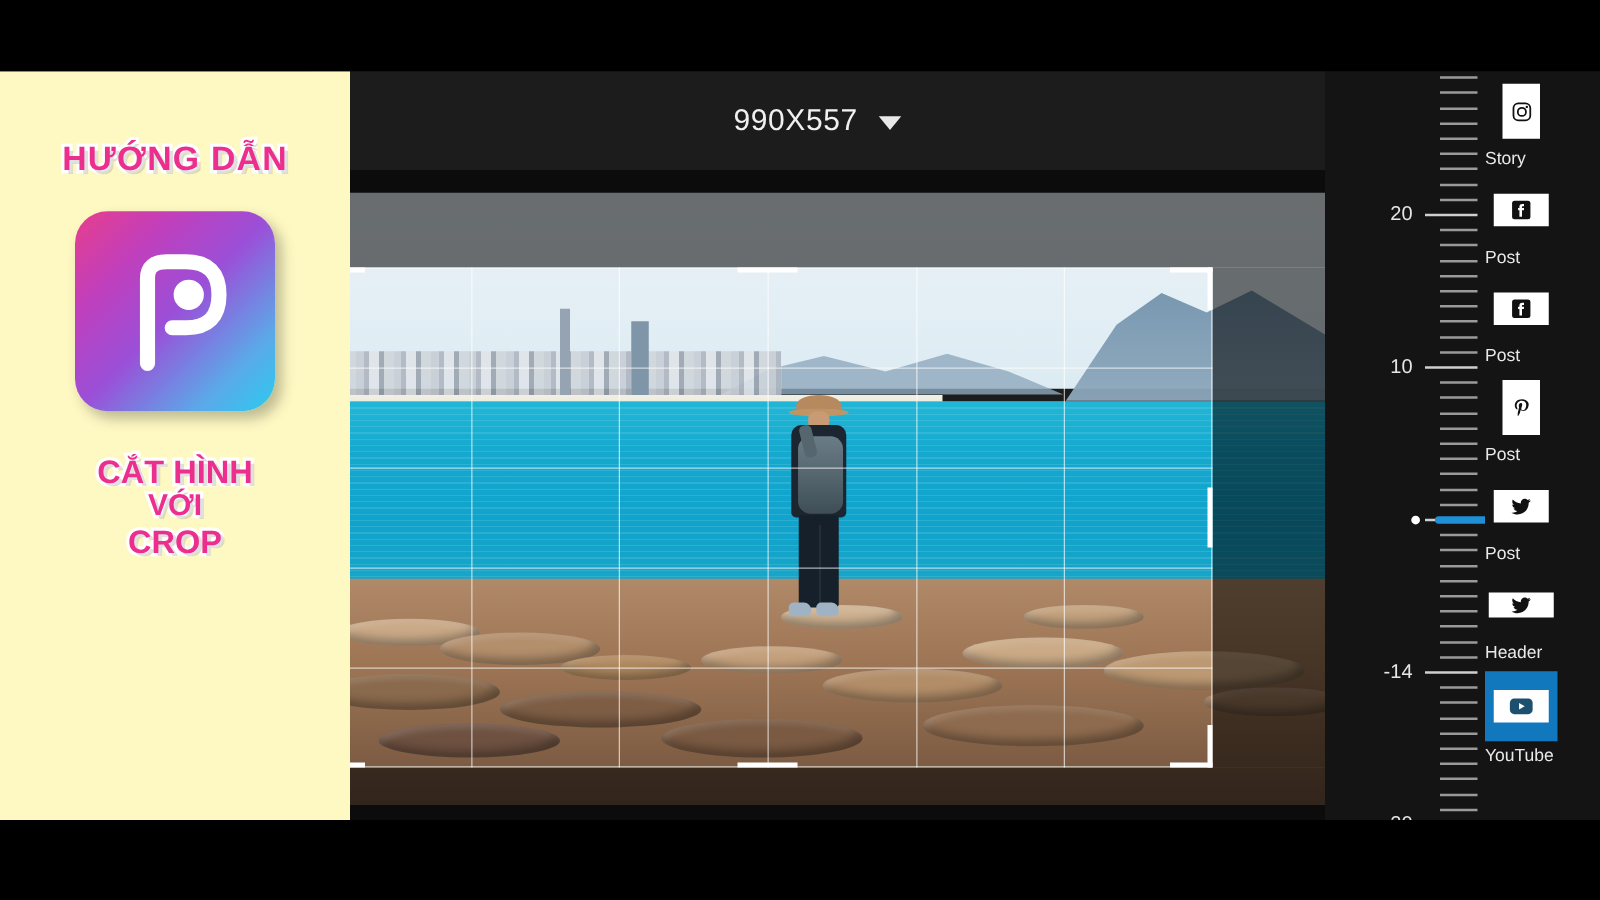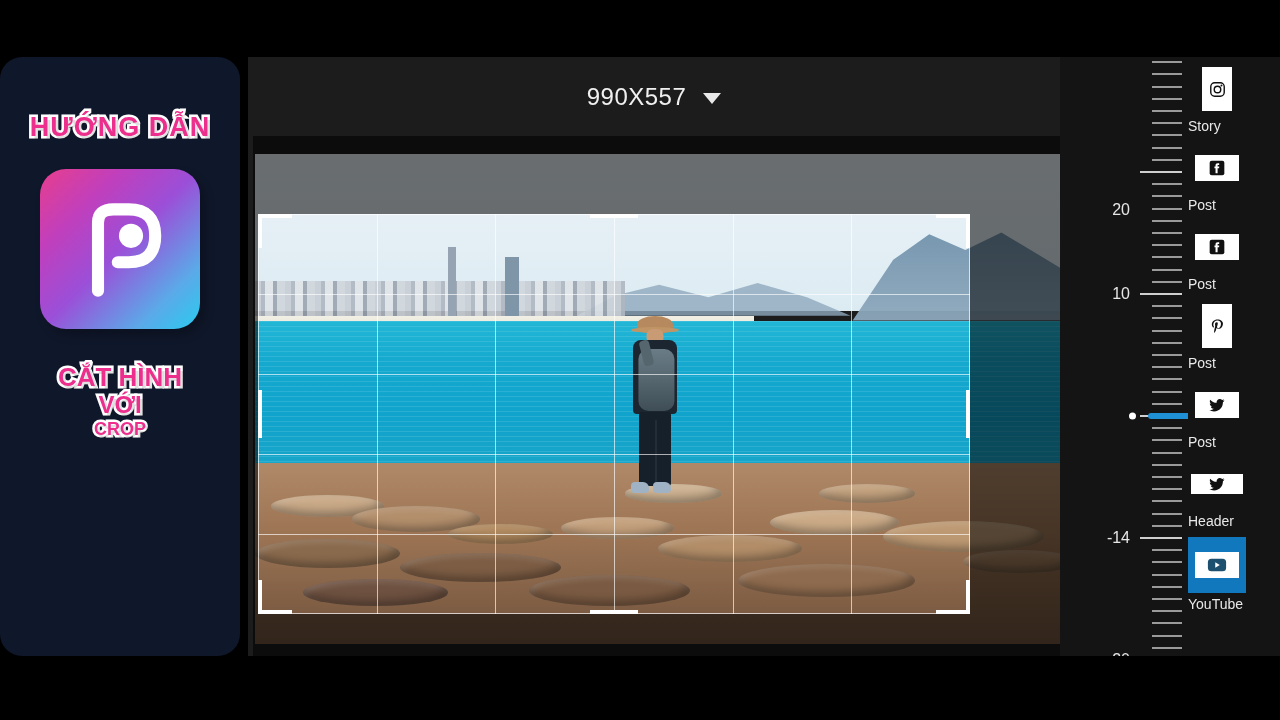--- a/index.html
+++ b/index.html
@@ -13,25 +13,24 @@
 
   
   #letterbox-top, #letterbox-bottom{
     position:absolute; left:0; width:1280px; height:57px; background:#000; z-index:60;
   }
   #letterbox-top{ top:0; }
   #letterbox-bottom{ bottom:0; height:64px; }
 
   
   #left-panel{
-    position:absolute; left:0; top:57px; width:240px; height:599px;
-    background:#0f172a;
+    position:absolute; left:0; top:57px; width:280px; height:599px;
+    background:#fef9c3;
     display:flex; flex-direction:column; align-items:center;
     z-index:40;
-    border-radius:22px;
   }
   .hd-title{
     margin-top:55px;
     font-size:27px; font-weight:bold; letter-spacing:1px;
     color:#EC2F8C;
     -webkit-text-stroke:5px #ffffff;
     paint-order:stroke fill;
     text-shadow:3px 3px 0 rgba(0,0,0,.12);
     white-space:nowrap;
   }
@@ -45,21 +44,21 @@
   .app-logo svg{ width:110px; height:110px; }
   .sub-title{
     margin-top:34px;
     font-size:26px; font-weight:bold; line-height:1.12; text-align:center;
     color:#EC2F8C;
     -webkit-text-stroke:5px #ffffff;
     paint-order:stroke fill;
     text-shadow:3px 3px 0 rgba(0,0,0,.12);
   }
   .sub-title .l2{ font-size:24px; }
-  .sub-title .l3{ font-size:18px; }
+  .sub-title .l3{ font-size:26px; }
 
   
   #editor{
     position:absolute; left:248px; top:57px; width:1032px; height:599px;
     background:#1c1c1c; z-index:20;
   }
   #topbar{
     position:absolute; left:0; top:0; width:812px; height:79px;
     background:#1c1c1c;
     display:flex; align-items:center; justify-content:center; gap:17px;
@@ -368,21 +367,21 @@
         <div class="tick minor" style="top: 223.8px;"></div>
         <div class="tick minor" style="top: 211.6px;"></div>
         <div class="tick minor" style="top: 199.4px;"></div>
         <div class="tick minor" style="top: 187.2px;"></div>
         <div class="tick minor" style="top: 175px;"></div>
         <div class="tick minor" style="top: 162.8px;"></div>
         <div class="tick minor" style="top: 150.6px;"></div>
         <div class="tick minor" style="top: 138.4px;"></div>
         <div class="tick minor" style="top: 126.2px;"></div>
         <div class="tick major" style="top: 114px;"></div>
-        <div class="tick-label" style="top: 115px; margin-top: 38px;">20</div>
+        <div class="tick-label" style="top: 115px;">20</div>
         <div class="tick minor" style="top: 101.8px;"></div>
         <div class="tick minor" style="top: 89.6px;"></div>
         <div class="tick minor" style="top: 77.4px;"></div>
         <div class="tick minor" style="top: 65.2px;"></div>
         <div class="tick minor" style="top: 53px;"></div>
         <div class="tick minor" style="top: 40.8px;"></div>
         <div class="tick minor" style="top: 28.6px;"></div>
         <div class="tick minor" style="top: 16.4px;"></div>
         <div class="tick minor" style="top: 4.2px;"></div>
       </div>

